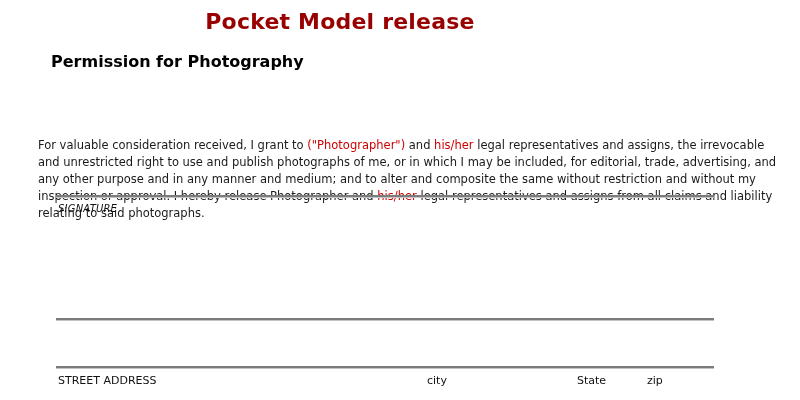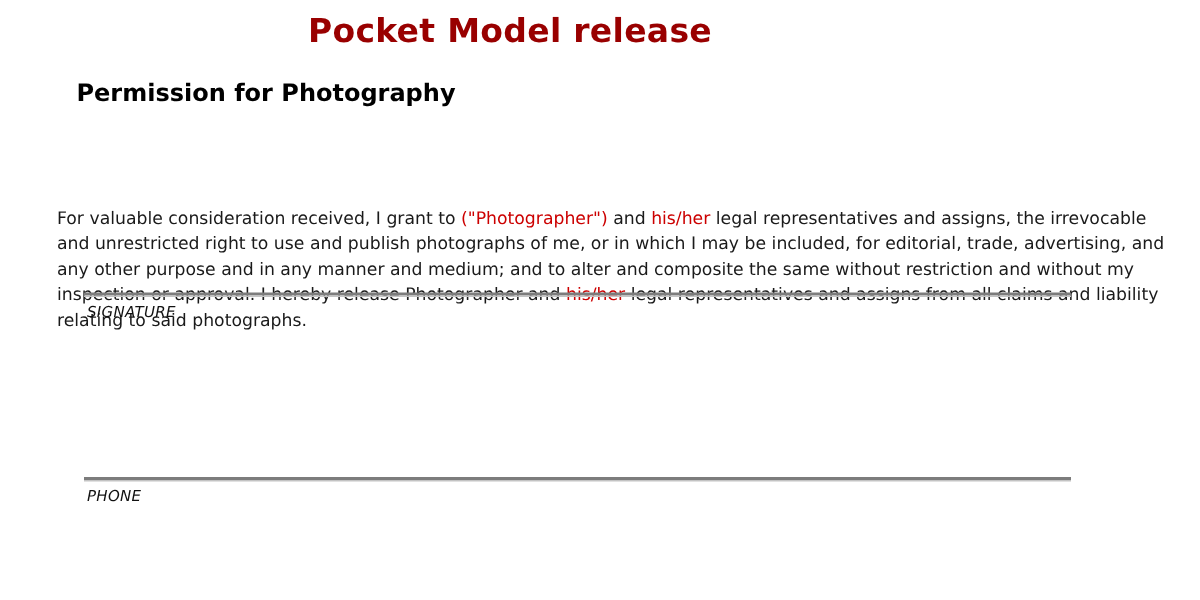--- a/index.html
+++ b/index.html
@@ -90,17 +90,25 @@
 
   <div class="field-row row-signature">
     <div class="rule"></div>
     <div class="field-label">SIGNATURE</div>
   </div>
 
 
 
   <div class="field-row row-phone">
     <div class="rule"></div>
-    <div class="field-label">PHONE</div>
   </div>
 
+  <div class="field-row row-street">
+    <div class="rule"></div>
+    <div class="street-labels">
+      <span class="street-name">STREET ADDRESS</span>
+      <span class="city-pos">city</span>
+      <span class="state-pos">State</span>
+      <span class="zip-pos">zip</span>
+    </div>
+  </div>
 
 </div>
 
 </body></html>

